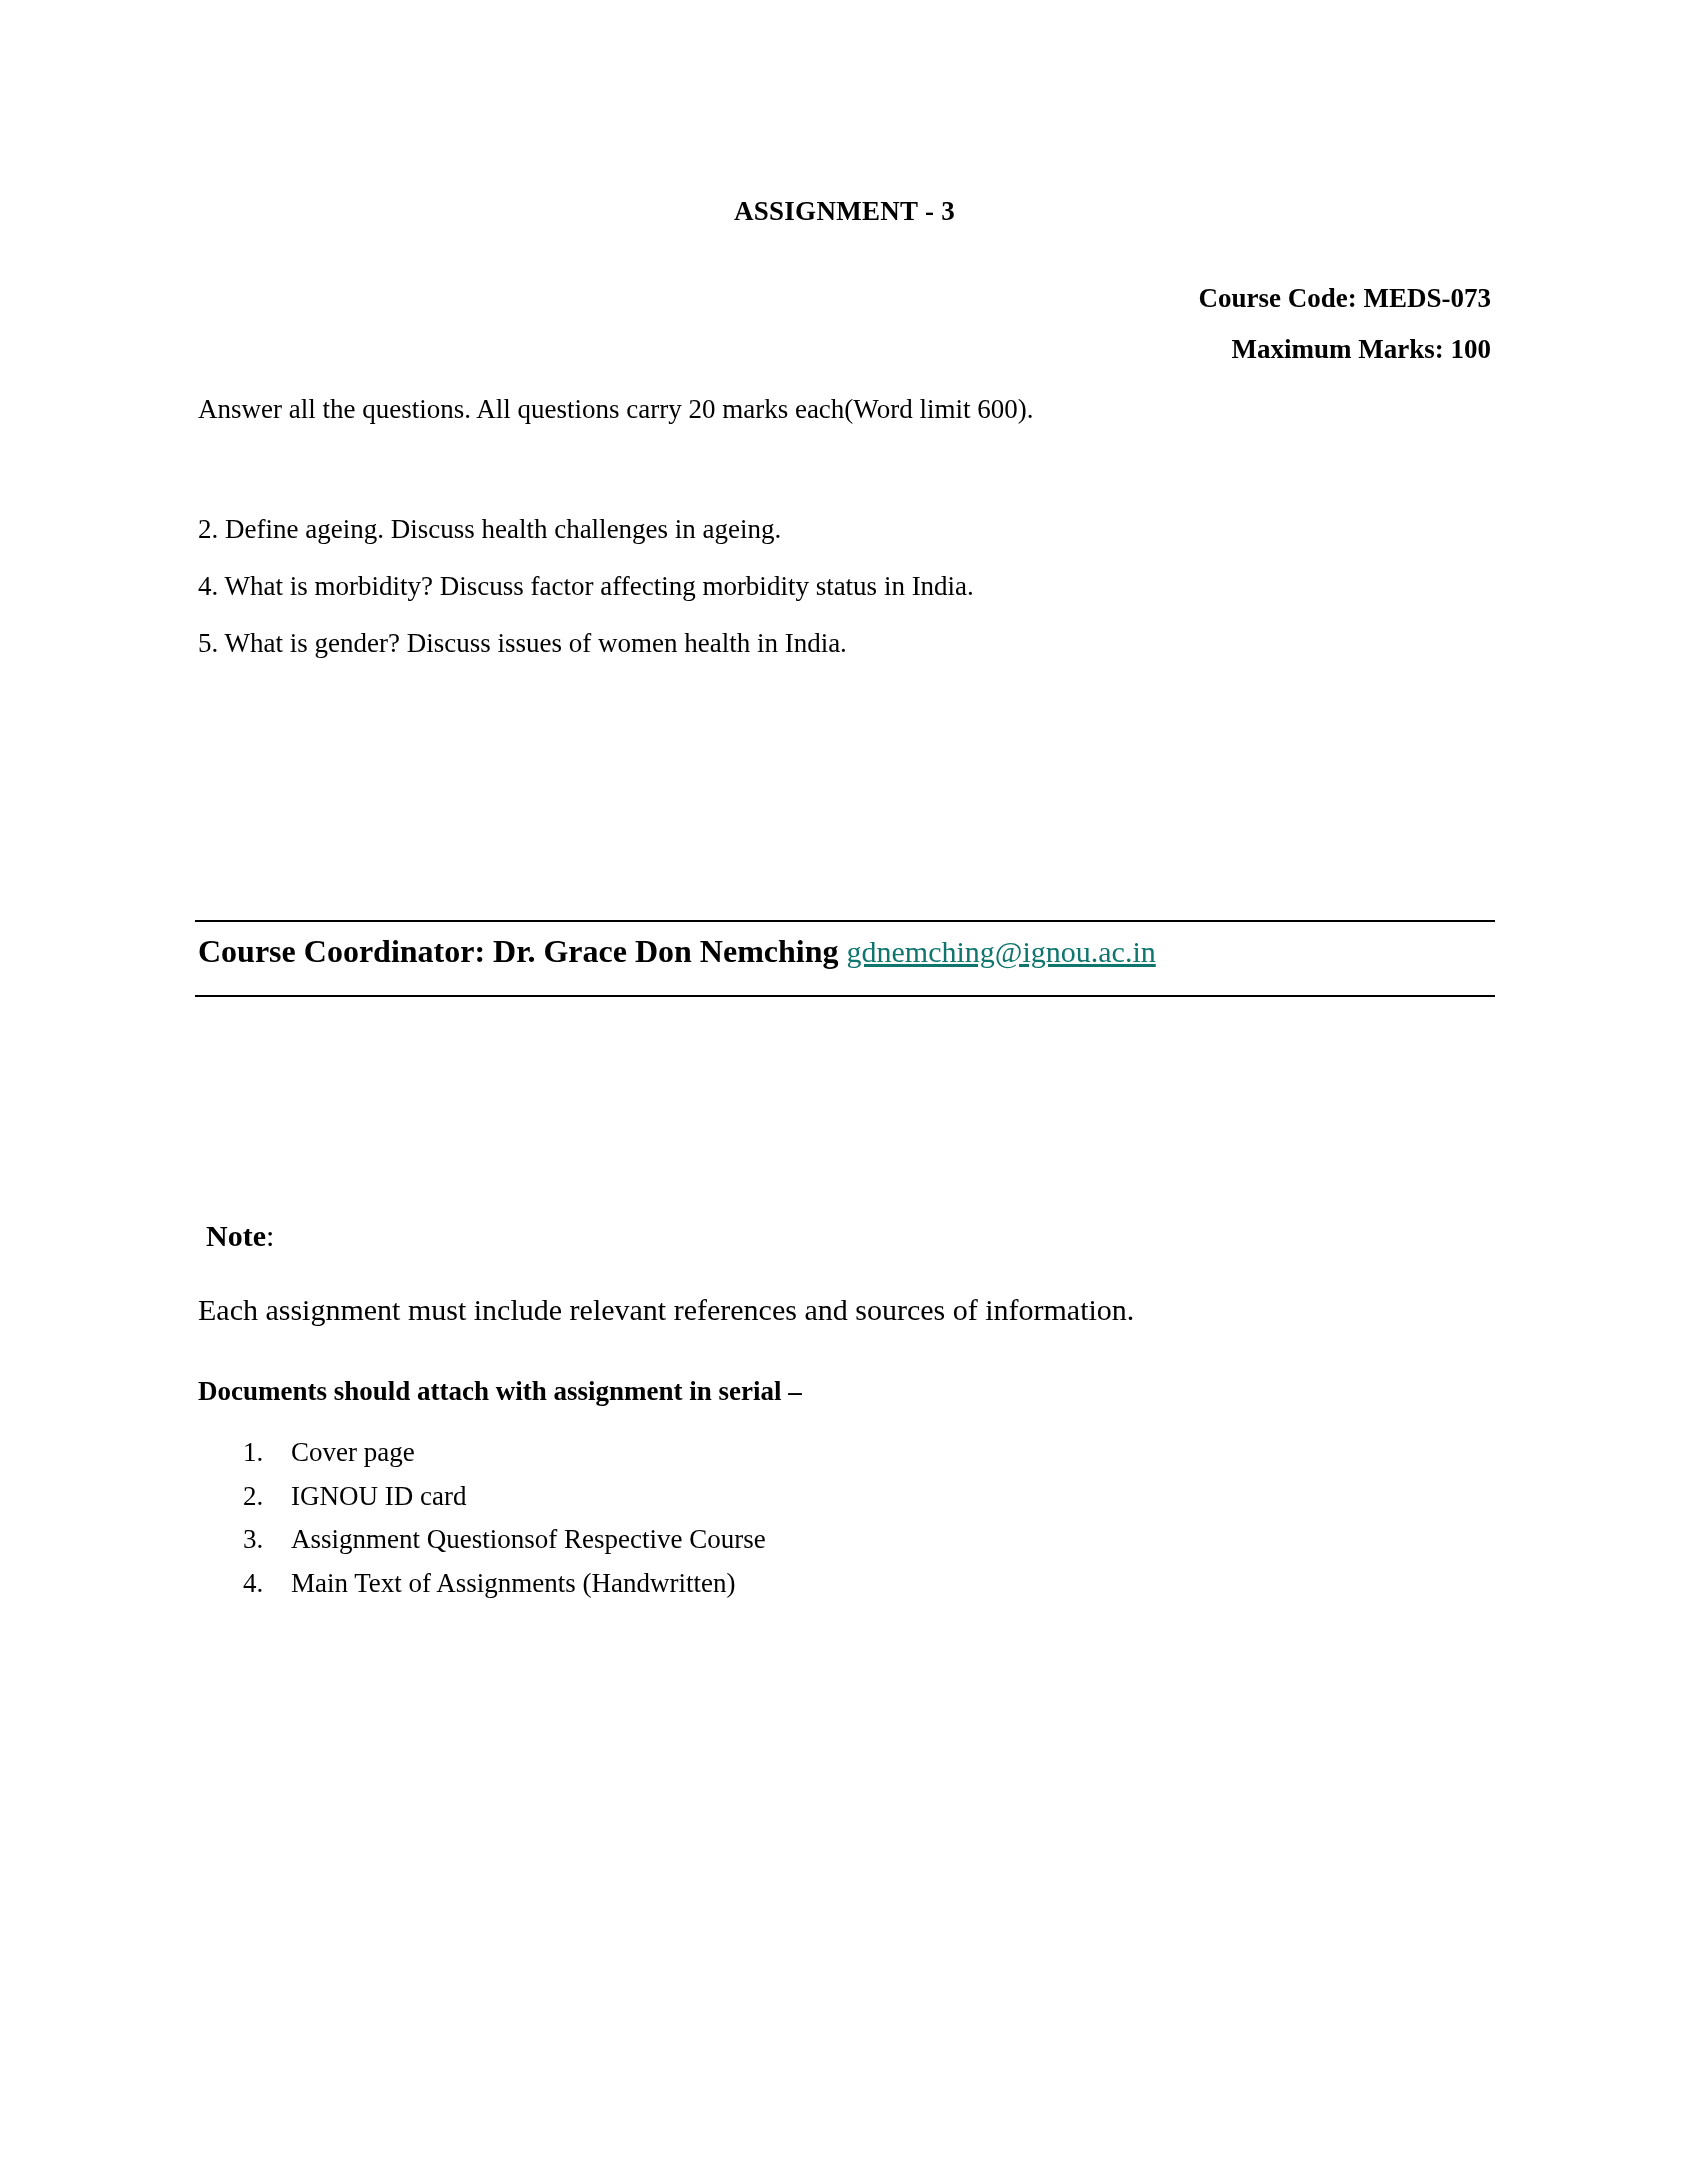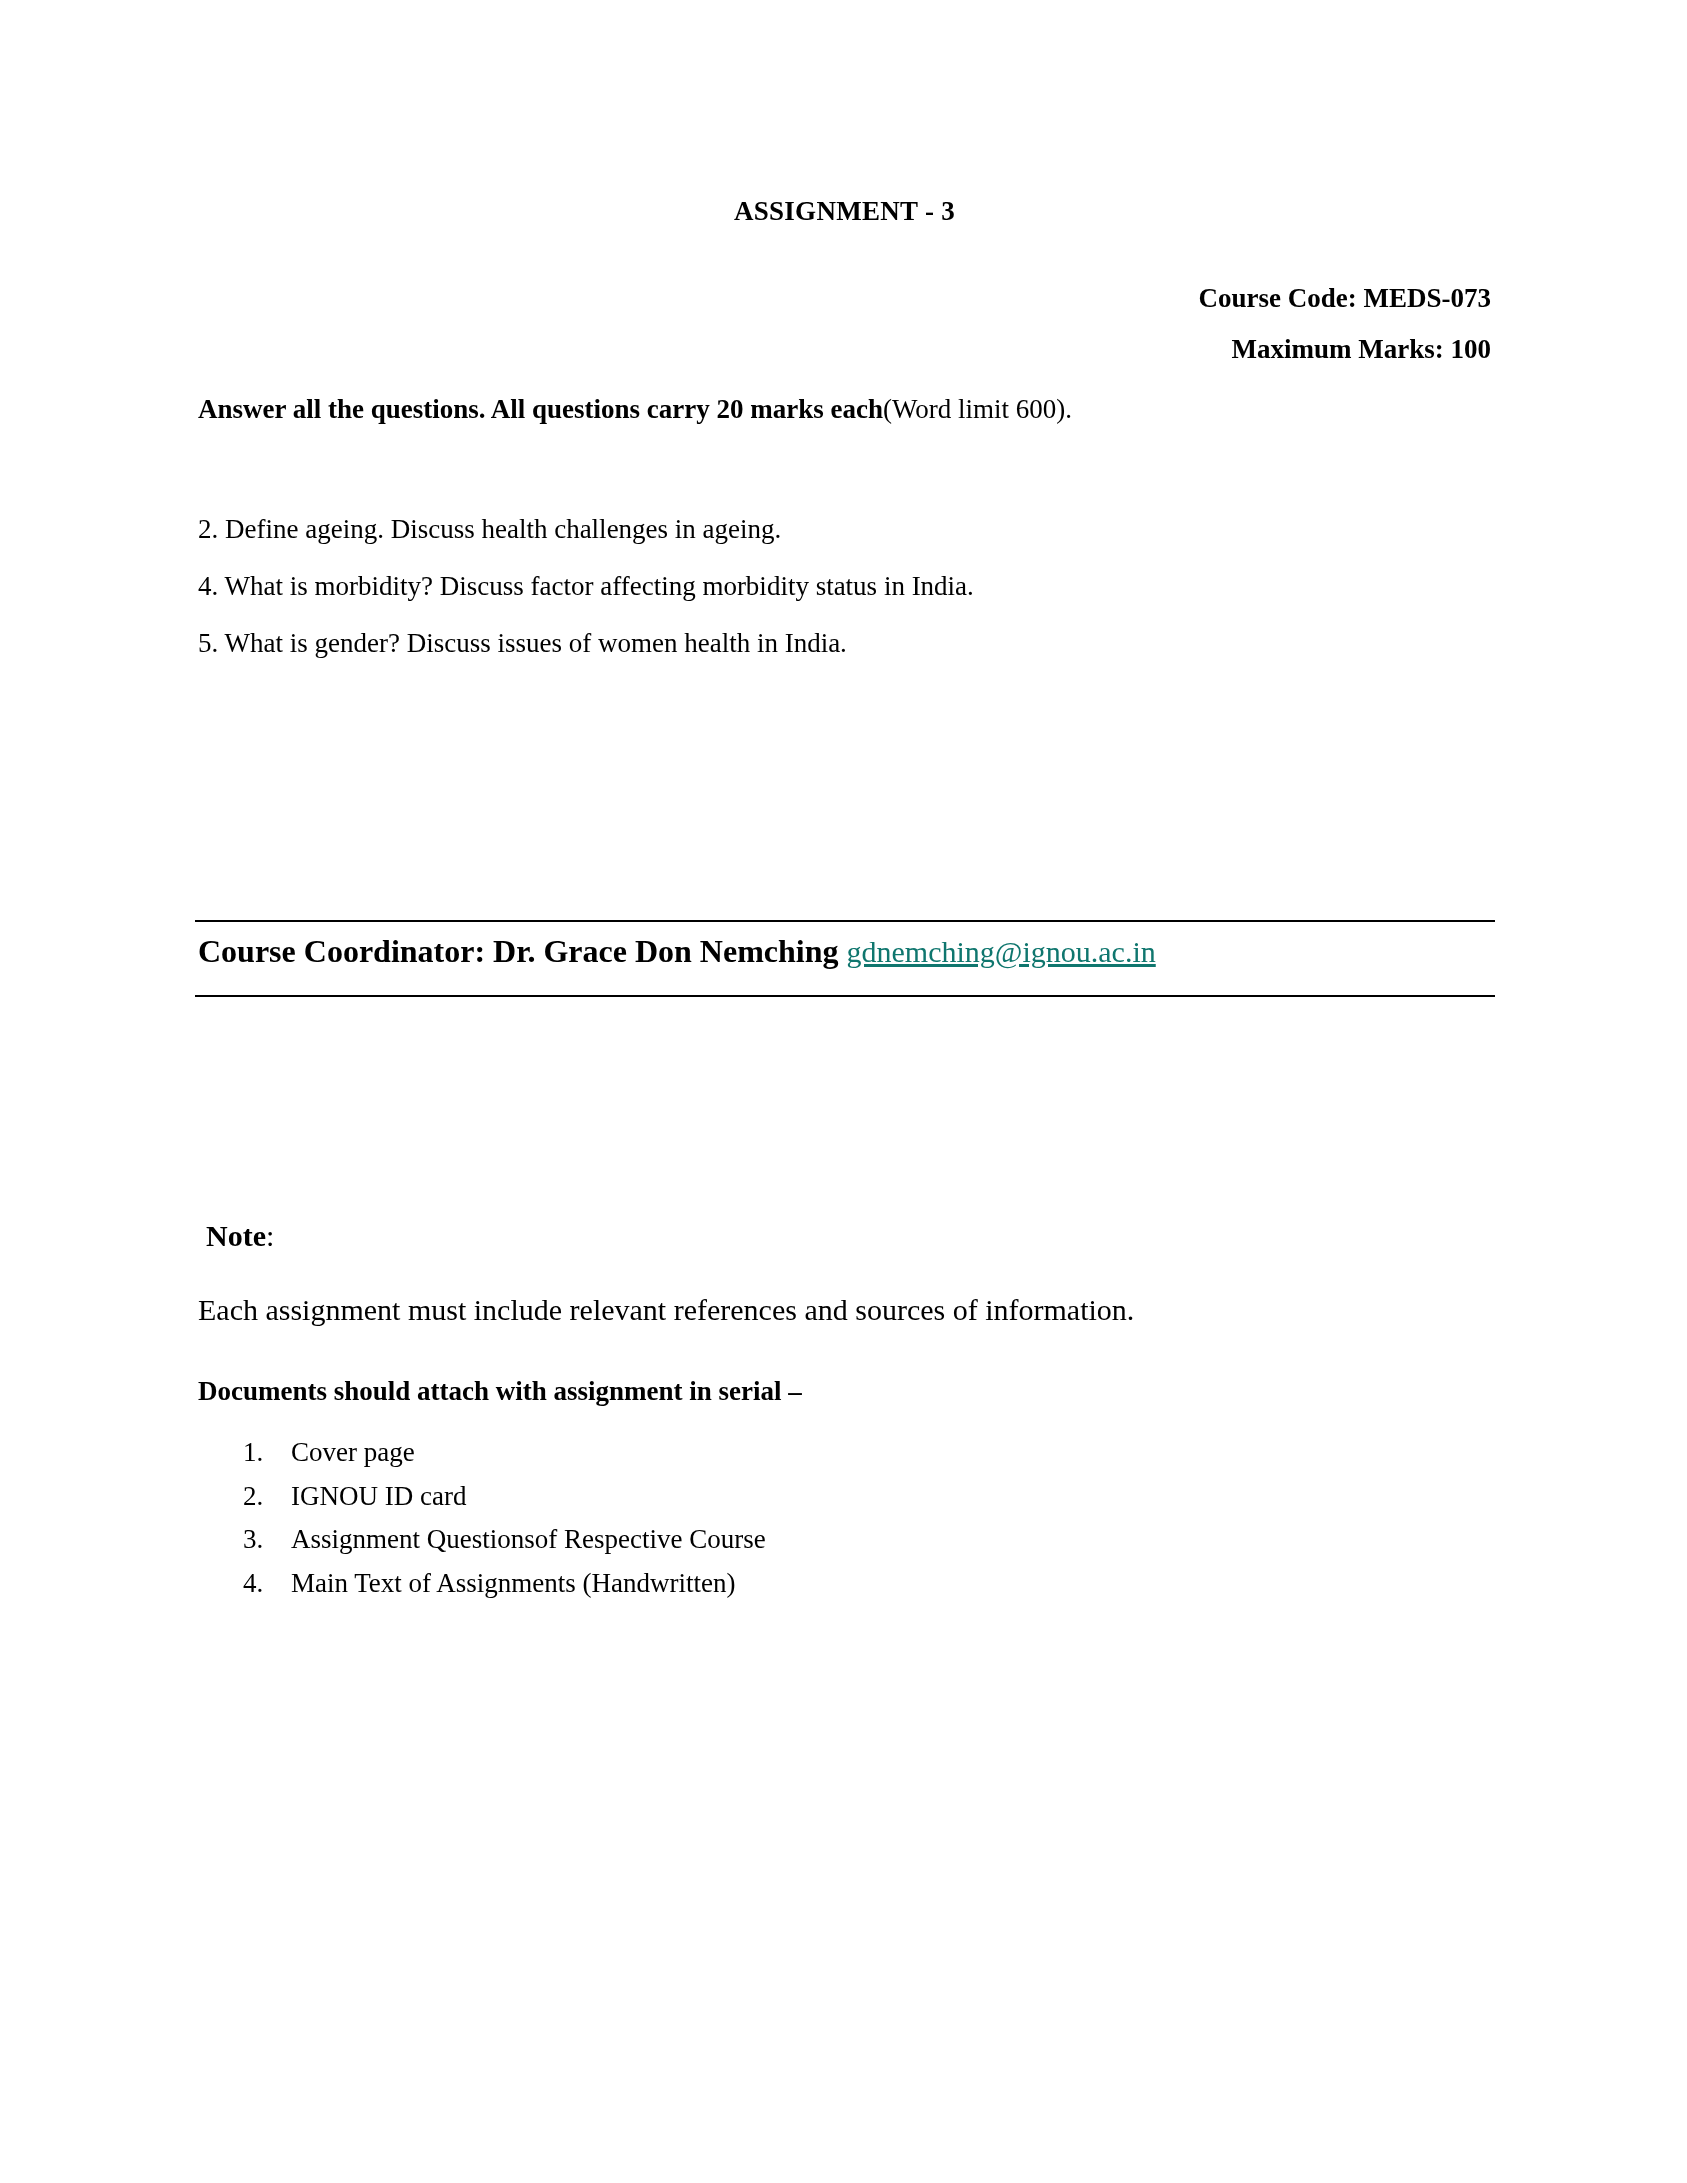--- a/index.html
+++ b/index.html
@@ -47,21 +47,21 @@
   #course-code-line { top: 271px; margin-top: 12px; }
   #max-marks-line   { top: 334px; }
 
   .instruction-line {
     position: absolute;
     left: 0;
     top: 394px;
     width: 1293px;
     font-size: 27px;
   }
-  .instruction-line .bold { font-weight: bold; text-align: right; }
+  .instruction-line .bold { font-weight: normal; text-align: right; }
 
   
   .questions {
     position: absolute;
     left: 0;
     top: 516px;
     width: 1293px;
   }
   .question-item {
     font-size: 27px;

